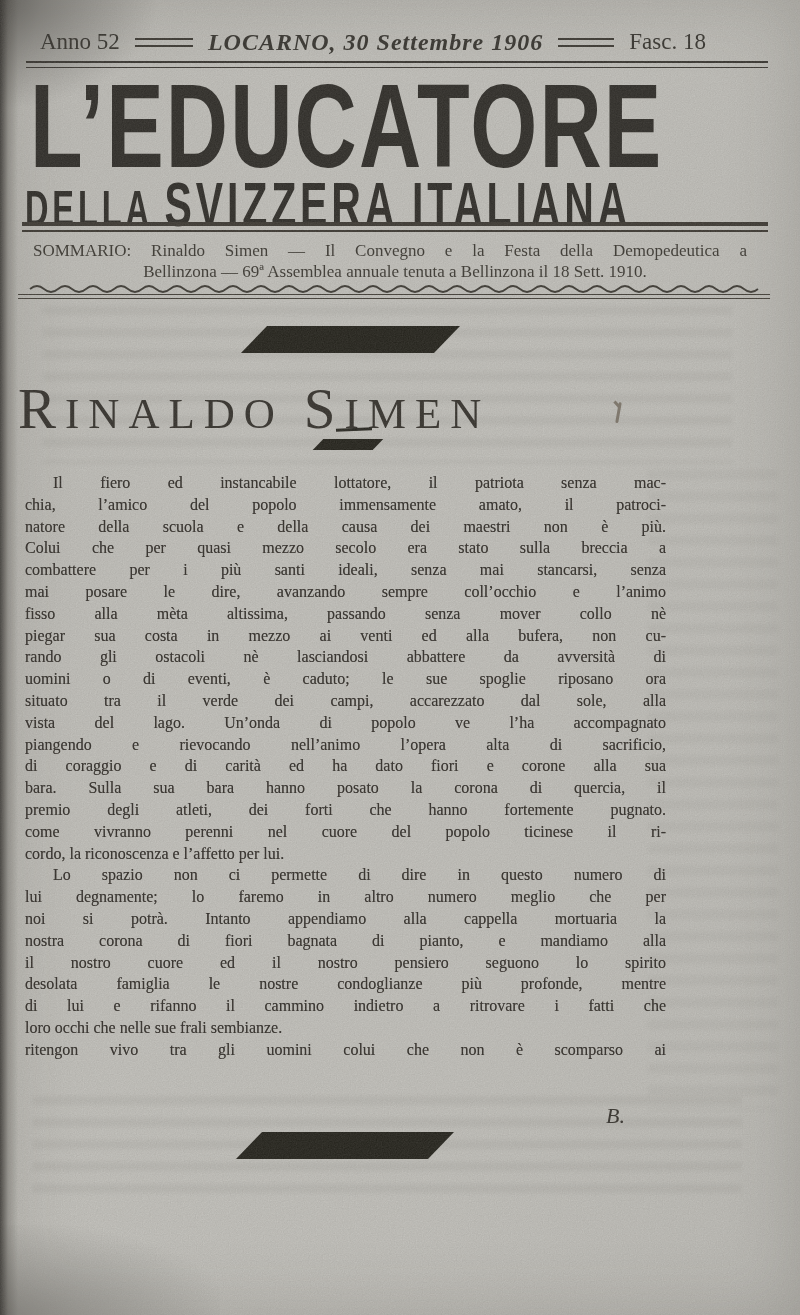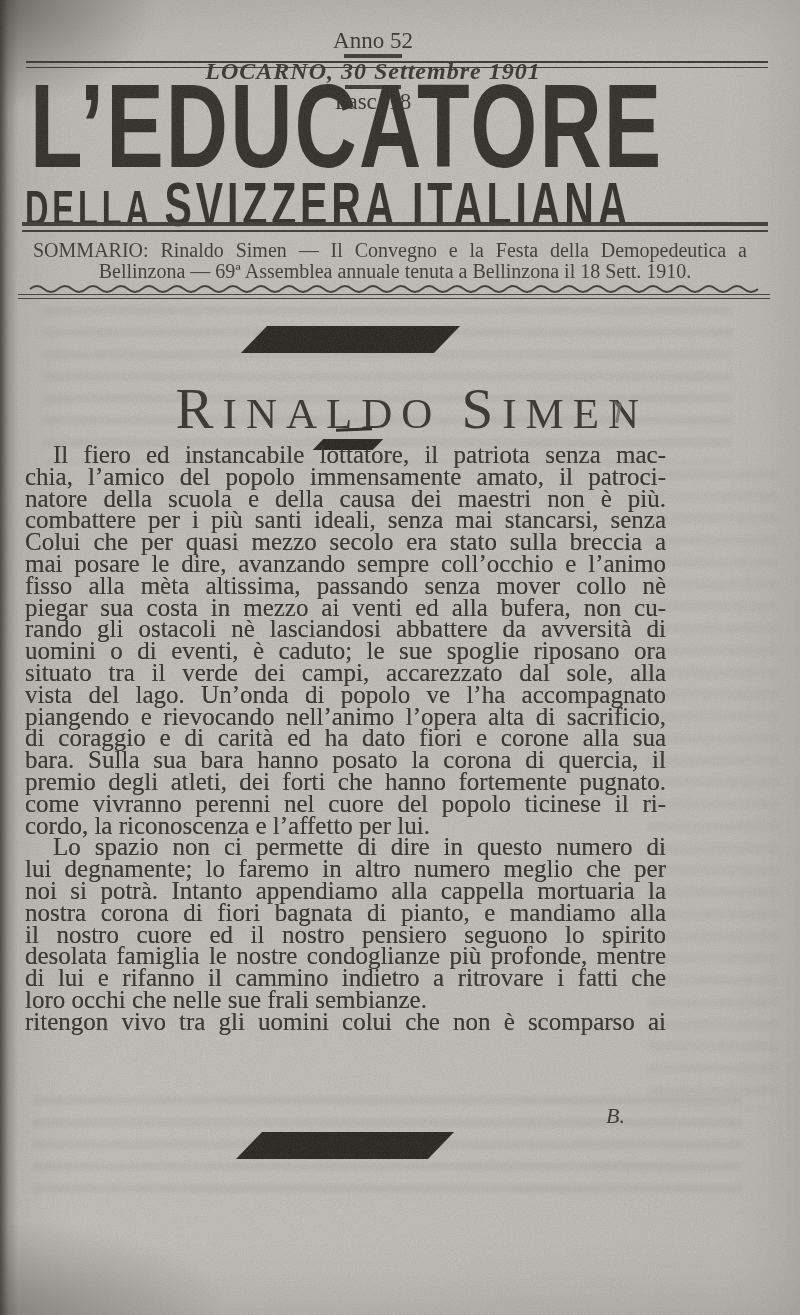--- a/index.html
+++ b/index.html
@@ -23,21 +23,21 @@
   .ghost { position:absolute; pointer-events:none; filter:blur(2px);
     background:repeating-linear-gradient(180deg, #35322c 0 9px, transparent 9px 22px); }
   #ghost1 { left:42px; top:306px; width:690px; height:158px; opacity:0.05; }
   #ghost2 { left:32px; top:1096px; width:710px; height:108px; opacity:0.055; }
   #ghost3 { left:648px; top:470px; width:130px; height:640px; opacity:0.04; }
   .grain { position:absolute; left:0; top:0; pointer-events:none; opacity:0.3; }
 
   
   .header-row { position:absolute; top:28px; left:40px; width:666px; height:28px;
     display:flex; align-items:center; justify-content:space-between;
-    font-size:23px; color:#2c2a25; white-space:nowrap;flex-direction:column; }
+    font-size:23px; color:#2c2a25; white-space:nowrap; }
   .h-double { height:5px; border-top:2px solid #33302a; border-bottom:2px solid #33302a; }
   #hd1 { width:58px; } #hd2 { width:56px; }
   .place-date { font-weight:bold; font-style:italic; letter-spacing:1px; font-size:24px; }
   .rule-top { position:absolute; top:61px; left:26px; width:742px; height:4px;
     border-top:2.5px solid #2f2c27; border-bottom:1.5px solid #2f2c27; }
 
   
   .masthead1 { position:absolute; top:74px; left:30px; white-space:nowrap;
     font-family:"Liberation Sans", sans-serif; font-weight:bold;
     font-size:118px; line-height:104px; letter-spacing:3px; color:#24221e;
@@ -45,49 +45,49 @@
   .masthead2 { position:absolute; top:178px; left:25px; white-space:nowrap;
     font-family:"Liberation Sans", sans-serif; font-weight:bold;
     color:#24221e; transform:scaleX(0.65); transform-origin:0 0; line-height:52px; }
   .m2-small { font-size:50px; letter-spacing:6px; }
   .m2-big   { font-size:63px; letter-spacing:6px; margin-left:18px; }
   .rule-mid { position:absolute; top:222px; left:22px; width:746px; height:4px;
     border-top:4px solid #34302a; border-bottom:2px solid #34302a; }
 
   
   .sommario { position:absolute; top:240px; left:33px; width:714px;
-    font-size:20px; line-height:21px; color:#33302a; }
+    font-size:17px; line-height:21px; color:#33302a; }
   .sommario .l1 { text-align:justify; text-align-last:justify; }
   .sommario .l2 { text-align:center; padding-left:10px; }
   .wavy-rule { position:absolute; top:283px; left:28px; }
   .rule-thin-double { position:absolute; top:294px; left:18px; width:752px; height:3px;
     border-top:1.8px solid #3a362f; border-bottom:1.8px solid #3a362f; }
 
   
   .para { position:absolute; background:#17160f; }
   #para-top    { left:254px; top:326px;  width:193px; height:27px; transform:skewX(-44deg); }
   #para-small  { left:318px; top:439px;  width:60px;  height:11px; transform:skewX(-44deg); }
   #para-bottom { left:249px; top:1132px; width:192px; height:27px; transform:skewX(-44deg); }
   .title-underline { position:absolute; left:336px; top:428px; width:36px; height:3px;
     background:#1c1b15; transform:rotate(-2deg); }
   .mark1 { position:absolute; left:617px; top:402px; width:2.5px; height:21px;
     background:#6e6456; transform:rotate(10deg); opacity:0.8; border-radius:2px; }
   .mark1::before { content:''; position:absolute; left:-5px; top:1px; width:7px; height:2.5px;
     background:#6e6456; transform:rotate(38deg); }
 
   
-  .article-title { position:absolute; top:383px; left:8px; width:640px;
-    text-align:right; color:#2b2823; letter-spacing:9px; line-height:52px; white-space:nowrap; }
+  .article-title { position:absolute; top:383px; left:18px; width:640px;
+    text-align:left; color:#2b2823; letter-spacing:9px; line-height:52px; white-space:nowrap; }
   .t-init { font-size:57px; }
   .t-rest { font-size:43px; }
   .t-word2 { margin-left:20px; }
 
   
-  .bodytext { position:absolute; top:444px; left:25px; width:641px;
-    font-size:25px; line-height:21.8px; color:#282420;
+  .bodytext { position:absolute; top:472px; left:25px; width:641px;
+    font-size:16px; line-height:21.8px; color:#282420;
     text-shadow:0 0 0.5px rgba(40,36,30,0.55); }
   .tline { text-align:justify; text-align-last:justify; }
   .tline.first { text-indent:28px; }
   .tline.lastline { text-align-last:left; }
   .signature { position:absolute; top:1103px; left:25px; width:600px;
     text-align:right; font-style:italic; font-size:22px; color:#2b2823; }
 </style>
 </head>
 <body>
 
@@ -96,21 +96,21 @@
   <div class="edge-left"></div>
   <div class="corner-tl"></div>
   <div class="corner-bl"></div>
   <div class="ghost" id="ghost1"></div>
   <div class="ghost" id="ghost2"></div>
   <div class="ghost" id="ghost3"></div>
 
   <div class="header-row">
     <span>Anno 52</span>
     <span class="h-double" id="hd1"></span>
-    <span class="place-date">LOCARNO, 30 Settembre 1901</span>
+    <span class="place-date">LOCARNO, 30 Settembre 1906</span>
     <span class="h-double" id="hd2"></span>
     <span>Fasc. 18</span>
   </div>
   <div class="rule-top"></div>
 
   <div class="masthead1">L’EDUCATORE</div>
   <div class="masthead2">
     <span class="m2-small">DELLA</span><span class="m2-big">SVIZZERA ITALIANA</span>
   </div>
   <div class="rule-mid"></div>
@@ -130,22 +130,22 @@
   </div>
   <div class="title-underline"></div>
   <div class="para" id="para-small"></div>
   <div class="mark1"></div>
 
   <div class="bodytext">
     <div>
         <div class="tline first">Il fiero ed instancabile lottatore, il patriota senza mac-</div>
         <div class="tline">chia, l’amico del popolo immensamente amato, il patroci-</div>
         <div class="tline">natore della scuola e della causa dei maestri non è più.</div>
+        <div class="tline">Colui che per quasi mezzo secolo era stato sulla breccia a</div>
         <div class="tline">combattere per i più santi ideali, senza mai stancarsi, senza</div>
-        <div class="tline">Colui che per quasi mezzo secolo era stato sulla breccia a</div>
         <div class="tline">mai posare le dire, avanzando sempre coll’occhio e l’animo</div>
         <div class="tline">fisso alla mèta altissima, passando senza mover collo nè</div>
         <div class="tline">piegar sua costa in mezzo ai venti ed alla bufera, non cu-</div>
         <div class="tline">rando gli ostacoli nè lasciandosi abbattere da avversità di</div>
         <div class="tline">uomini o di eventi, è caduto; le sue spoglie riposano ora</div>
         <div class="tline">situato tra il verde dei campi, accarezzato dal sole, alla</div>
         <div class="tline">vista del lago. Un’onda di popolo ve l’ha accompagnato</div>
         <div class="tline">piangendo e rievocando nell’animo l’opera alta di sacrificio,</div>
         <div class="tline">di coraggio e di carità ed ha dato fiori e corone alla sua</div>
         <div class="tline">bara. Sulla sua bara hanno posato la corona di quercia, il</div>

